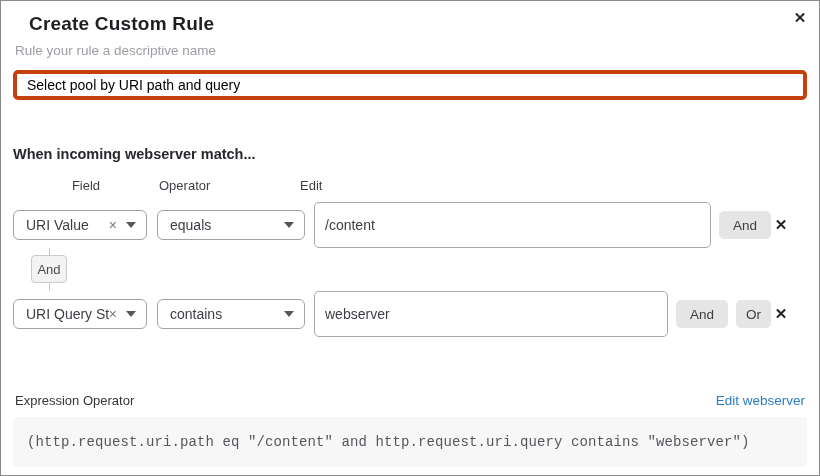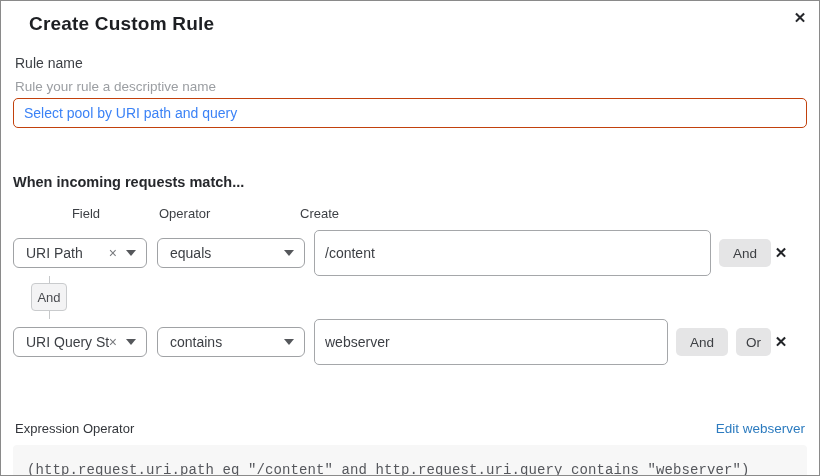--- a/index.html
+++ b/index.html
@@ -21,23 +21,23 @@
     position: absolute; top: 6px; right: 8px;
     width: 22px; height: 22px; border: none; background: transparent;
     font-size: 15px; font-weight: bold; color: #26282c; cursor: pointer;
     line-height: 22px; text-align: center;
   }
 
   
   .rule-label { margin: 20px 2px 0; font-size: 14px; color: #3c3f44; }
   .rule-helper { margin: 8px 2px 0; font-size: 13.5px; color: #9b9ea2; }
   .rule-input {
-    display: block; margin-top: 4px; width: 100%; height: 30px;
-    border: 1px solid #c2410c; border-radius: 5px;
-    padding: 0 10px; font-size: 14px; color: #3b82f6;
+    display: block; margin-top: 12px; width: 100%; height: 30px;
+    border: 4px solid #c2410c; border-radius: 5px;
+    padding: 0 10px; font-size: 14px; color: #000000;
     font-family: "Liberation Sans", sans-serif; background: #fff; outline: none;
   }
 
   
   .match-heading { margin: 46px 0 0; font-size: 14.5px; font-weight: bold; color: #26282c; }
   .col-labels { display: flex; margin-top: 16px; font-size: 13px; color: #3c3f44; }
   .col-field { width: 144px; padding-left: 2px; text-align: center; }
   .col-op { width: 141px; padding-left: 2px; }
   .col-val { flex: 1; padding-left: 2px; }
 
@@ -101,35 +101,34 @@
 </head>
 <body>
 
 <div class="dialog">
 
   <div class="header">
     <div class="title">Create Custom Rule</div>
   </div>
   <button class="close-btn">✕</button>
 
-  <div class="rule-label">Rule name</div>
   <div class="rule-helper">Rule your rule a descriptive name</div>
   <input class="rule-input" type="text" value="Select pool by URI path and query" style="">
 
-  <div class="match-heading">When incoming requests match...</div>
+  <div class="match-heading">When incoming webserver match...</div>
 
   <div class="col-labels">
     <span class="col-field">Field</span>
     <span class="col-op">Operator</span>
-    <span class="col-val">Create</span>
+    <span class="col-val">Edit</span>
   </div>
 
   <div class="rule-row">
     <div class="dd dd-field">
-      <span class="dd-text">URI Path</span>
+      <span class="dd-text">URI Value</span>
       <span class="dd-clear">×</span>
       <span class="caret"></span>
     </div>
     <div class="dd dd-op">
       <span class="dd-text">equals</span>
       <span class="caret"></span>
     </div>
     <input class="val-input" type="text" value="/content" style="">
     <button class="gray-btn">And</button>
     <button class="row-delete">✕</button>

